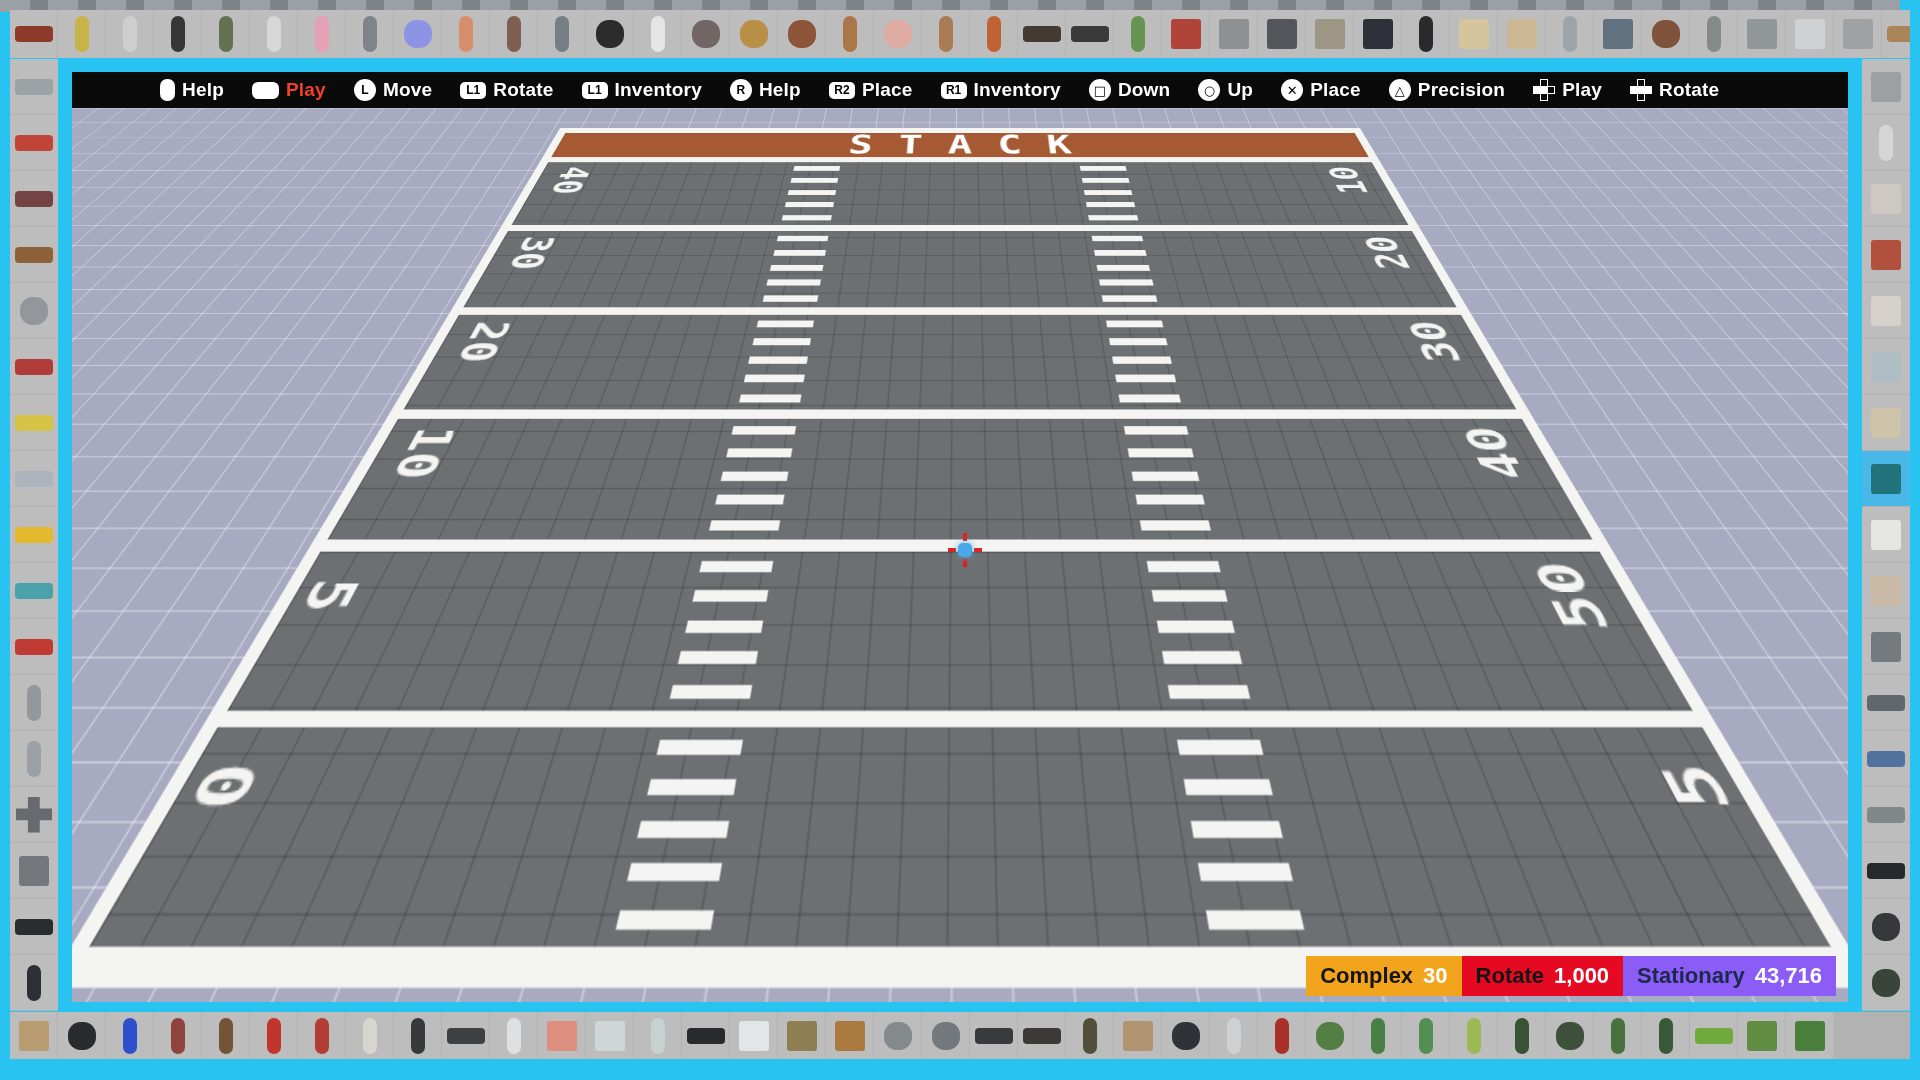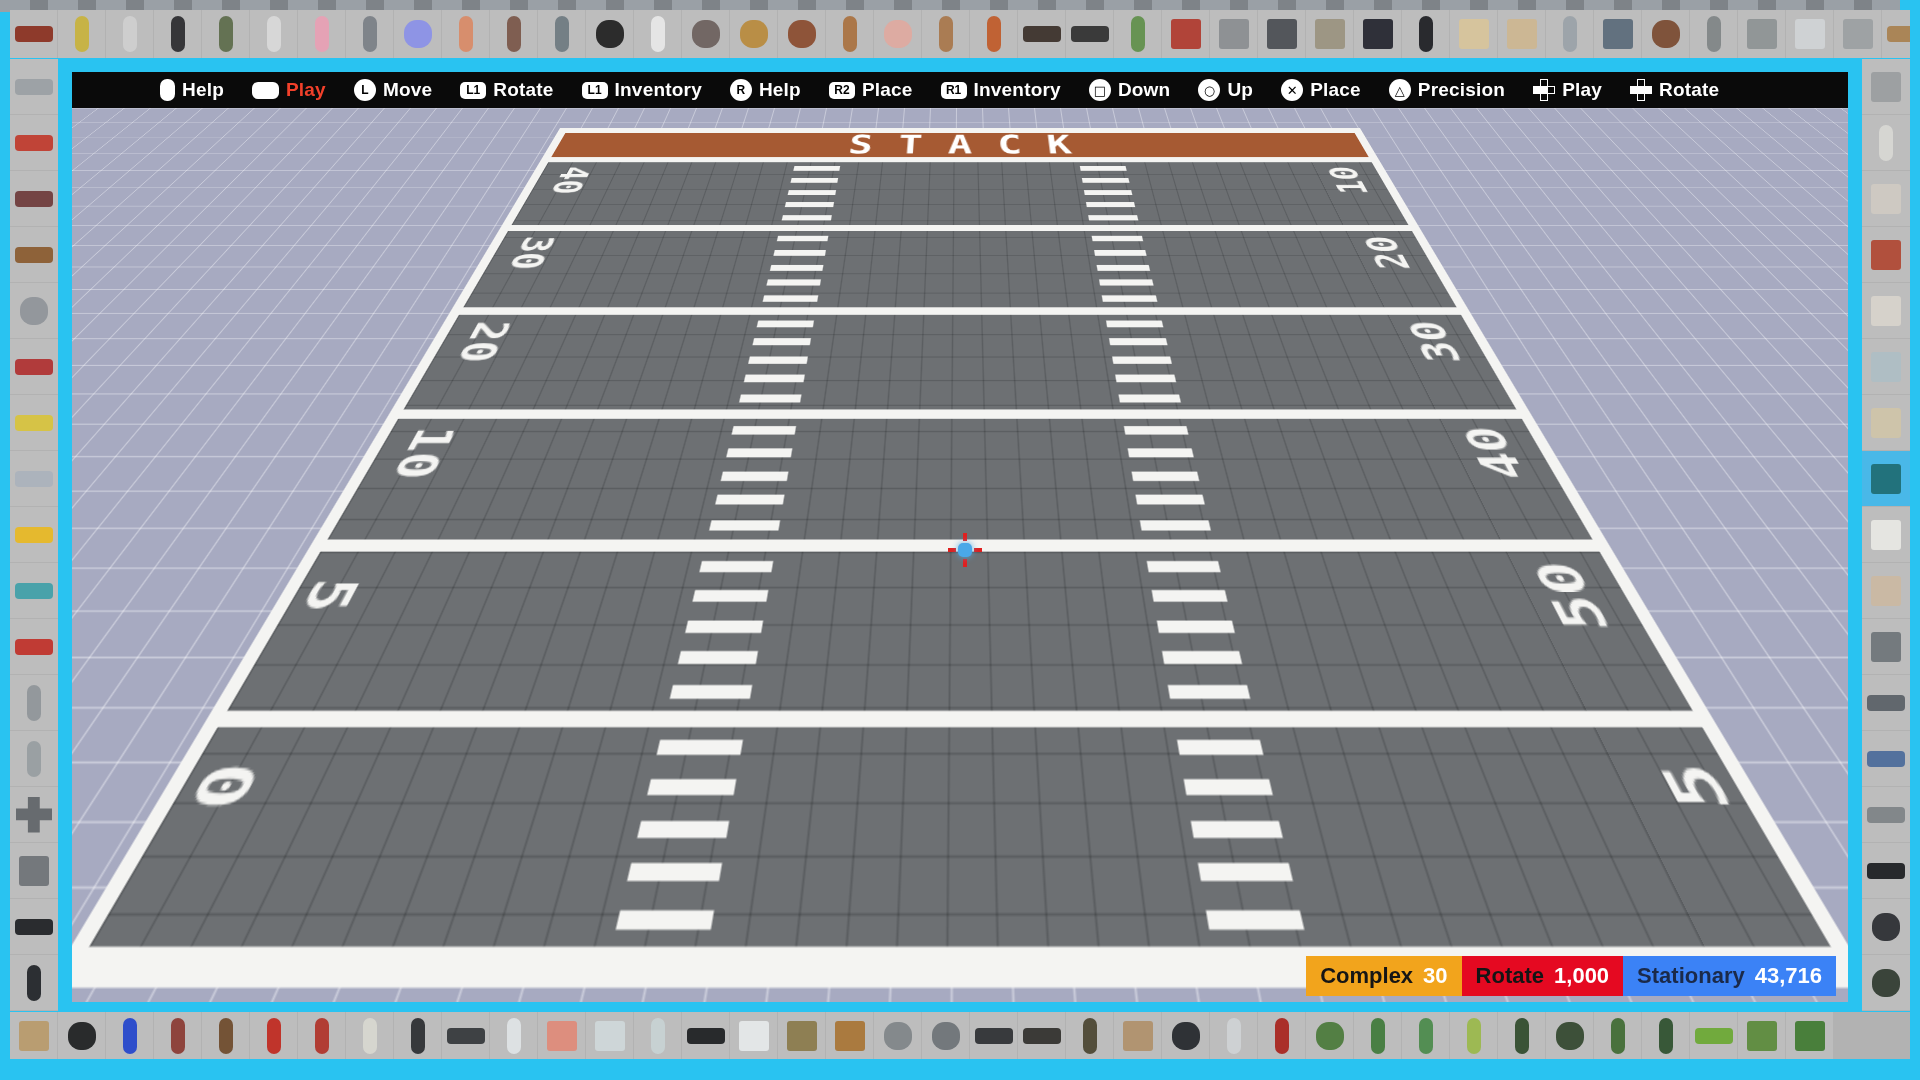--- a/index.html
+++ b/index.html
@@ -652,20 +652,20 @@
 
       <div class="badges">
           <div class="badge" style="background: rgb(242, 164, 28);">
             <span class="blabel" style="color: rgb(21, 21, 21);">Complex</span>
             <span class="bvalue">30</span>
           </div>
           <div class="badge" style="background: rgb(229, 9, 33);">
             <span class="blabel" style="color: rgb(21, 21, 21);">Rotate</span>
             <span class="bvalue">1,000</span>
           </div>
-          <div class="badge" style="background: #3b82f6;">
+          <div class="badge" style="background: #8b5cf6;">
             <span class="blabel" style="color: rgb(27, 42, 74);">Stationary</span>
             <span class="bvalue">43,716</span>
           </div>
         </div>
     </div>
   </div>
 </div>
 
 </body></html>

